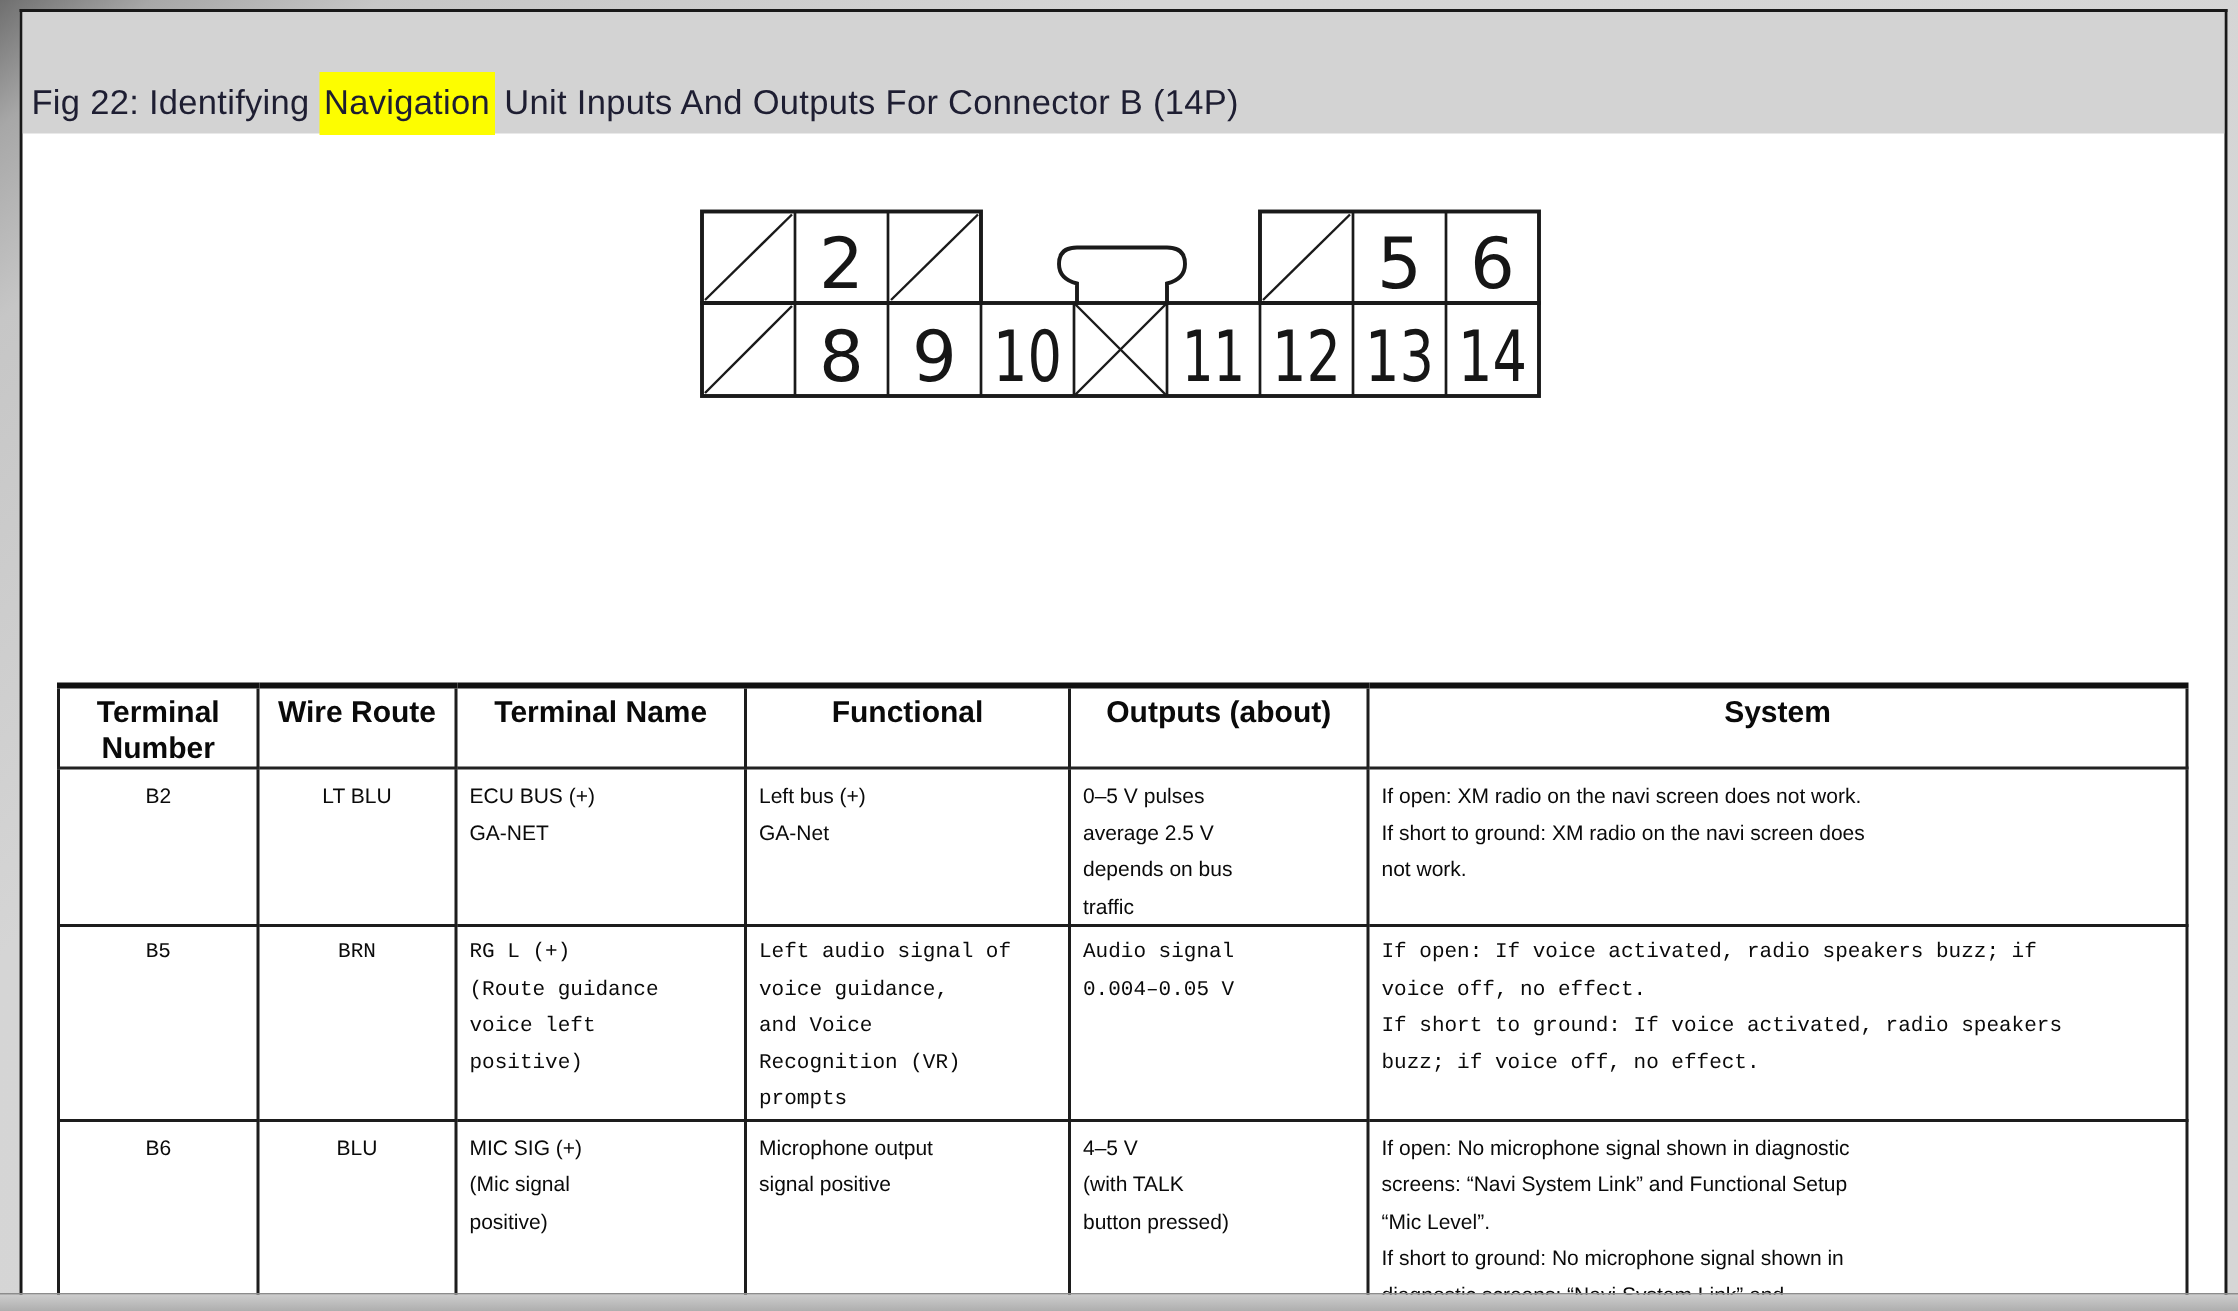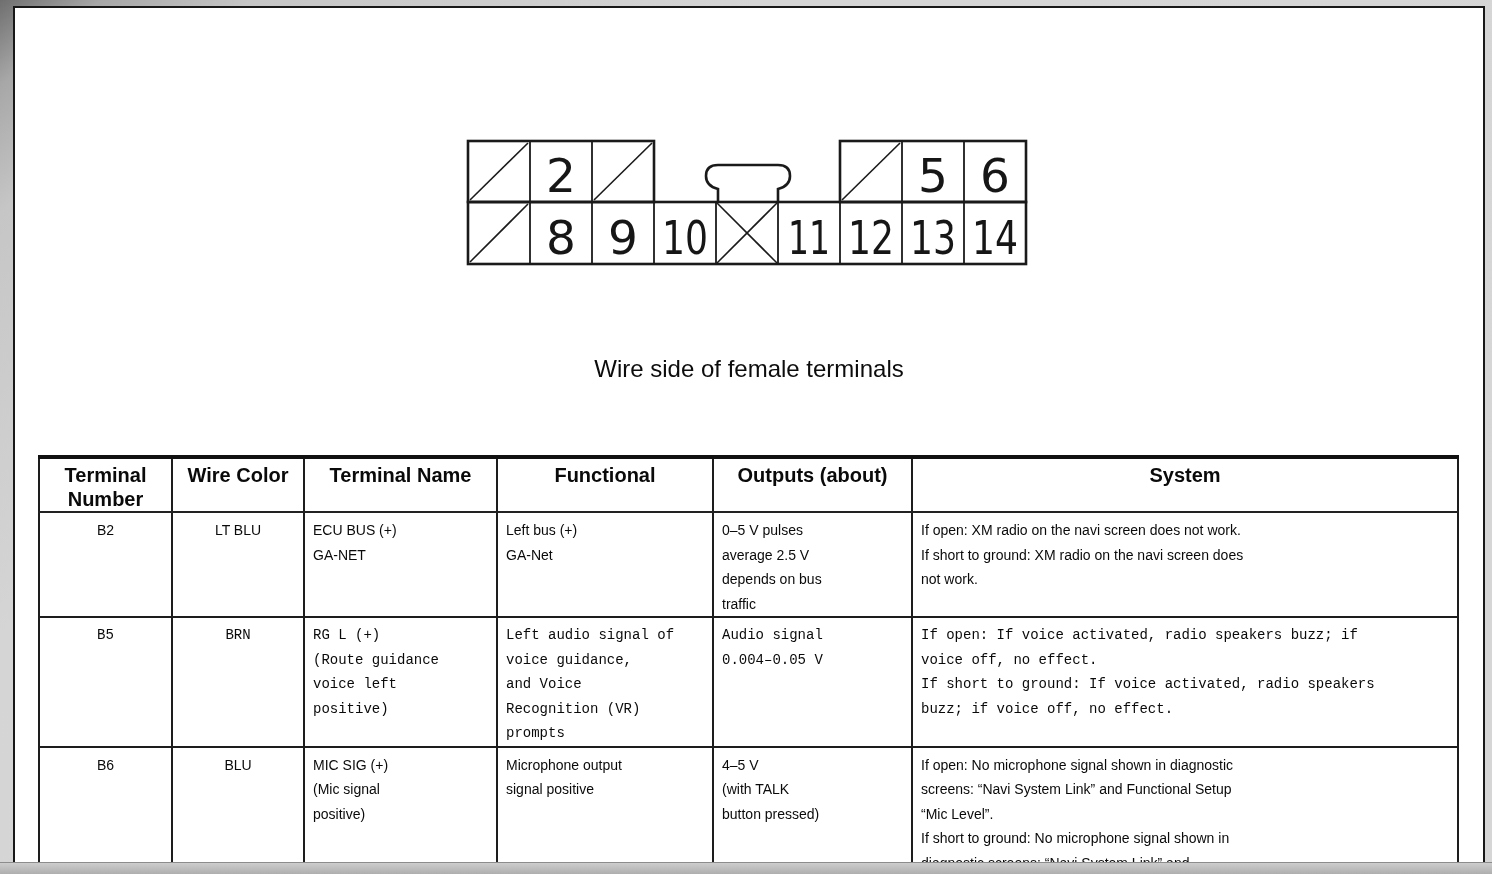--- a/index.html
+++ b/index.html
@@ -102,20 +102,23 @@
     border-top: 1px solid #8c8c8c;
     background: linear-gradient(#cdcdcd, #aeaeae);
     z-index: 20;
   }
 </style>
 </head>
 <body>
 
 <div class="panel">
 
+  <div class="titlebar">
+    <div class="title"><span>Fig 22: Identifying </span><mark>Navigation</mark><span> Unit Inputs And Outputs For Connector B (14P)</span></div>
+  </div>
 
   <svg class="connector-svg" viewBox="0 0 563 129" xmlns="http://www.w3.org/2000/svg">
 
     <rect class="ln" x="2" y="63" width="558" height="62" stroke-width="2.6"></rect>
     <line class="ln" x1="64" y1="63" x2="64" y2="125" stroke-width="1.8"></line>
     <line class="ln" x1="126" y1="63" x2="126" y2="125" stroke-width="1.8"></line>
     <line class="ln" x1="188" y1="63" x2="188" y2="125" stroke-width="1.8"></line>
     <line class="ln" x1="250" y1="63" x2="250" y2="125" stroke-width="1.8"></line>
     <line class="ln" x1="312" y1="63" x2="312" y2="125" stroke-width="1.8"></line>
     <line class="ln" x1="374" y1="63" x2="374" y2="125" stroke-width="1.8"></line>
@@ -145,35 +148,34 @@
     <text class="pin" x="529" y="53">6</text>
     <text class="pin" x="95" y="115">8</text>
     <text class="pin" x="157" y="115">9</text>
     <text class="pin" x="219" y="115" textLength="46" lengthAdjust="spacingAndGlyphs">10</text>
     <text class="pin" x="343" y="115" textLength="42" lengthAdjust="spacingAndGlyphs">11</text>
     <text class="pin" x="405" y="115" textLength="46" lengthAdjust="spacingAndGlyphs">12</text>
     <text class="pin" x="467" y="115" textLength="46" lengthAdjust="spacingAndGlyphs">13</text>
     <text class="pin" x="529" y="115" textLength="46" lengthAdjust="spacingAndGlyphs">14</text>
   </svg>
 
-  <div class="caption">Wire side of female terminals</div>
 
   <table class="term-table">
     <colgroup>
       <col class="c0">
         <col class="c1">
         <col class="c2">
         <col class="c3">
         <col class="c4">
         <col class="c5">
     </colgroup>
     <thead>
       <tr>
         <th>Terminal Number</th>
-        <th>Wire Color</th>
+        <th>Wire Route</th>
         <th>Terminal Name</th>
         <th>Functional</th>
         <th>Outputs (about)</th>
         <th>System</th>
       </tr>
     </thead>
     <tbody>
       <tr class="row-b2">
         <td class="center">B2</td>
         <td class="center">LT BLU</td>

